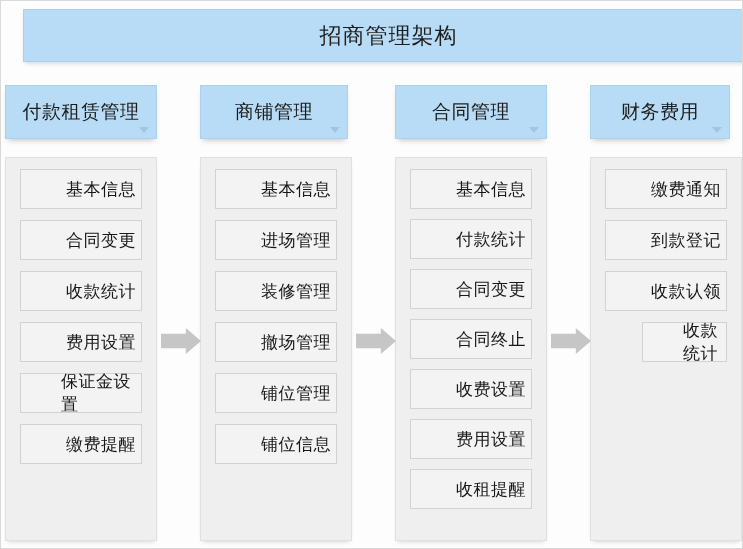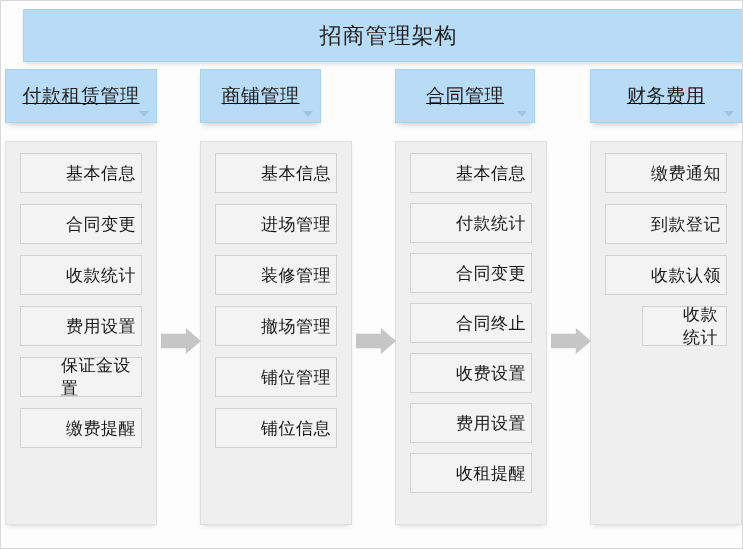--- a/index.html
+++ b/index.html
@@ -38,28 +38,27 @@
   .title-bar .title-text {
     font-size: 22px;
     color: #1e1e1e;
     letter-spacing: 1px;
     font-weight: 400;
   }
 
   
   .column {
     position: absolute;
-    top: 68px;
+    top: 84px;
     width: 152px;
-    text-decoration: underline;
   }
   .col-0 { left: 4px;   width: 152px; }
-  .col-1 { left: 199px; width: 121px; }
-  .col-2 { left: 394px; width: 140px; }
-  .col-3 { left: 589px; width: 152px; }
+  .col-1 { left: 199px; width: 148px; }
+  .col-2 { left: 394px; width: 152px; }
+  .col-3 { left: 589px; width: 140px; }
 
   .col-header {
     position: relative;
     height: 54px;
     background: #b8dcf5;
     border: 1px solid #a9d2ef;
     box-sizing: border-box;
     display: flex;
     align-items: center;
     justify-content: center;

